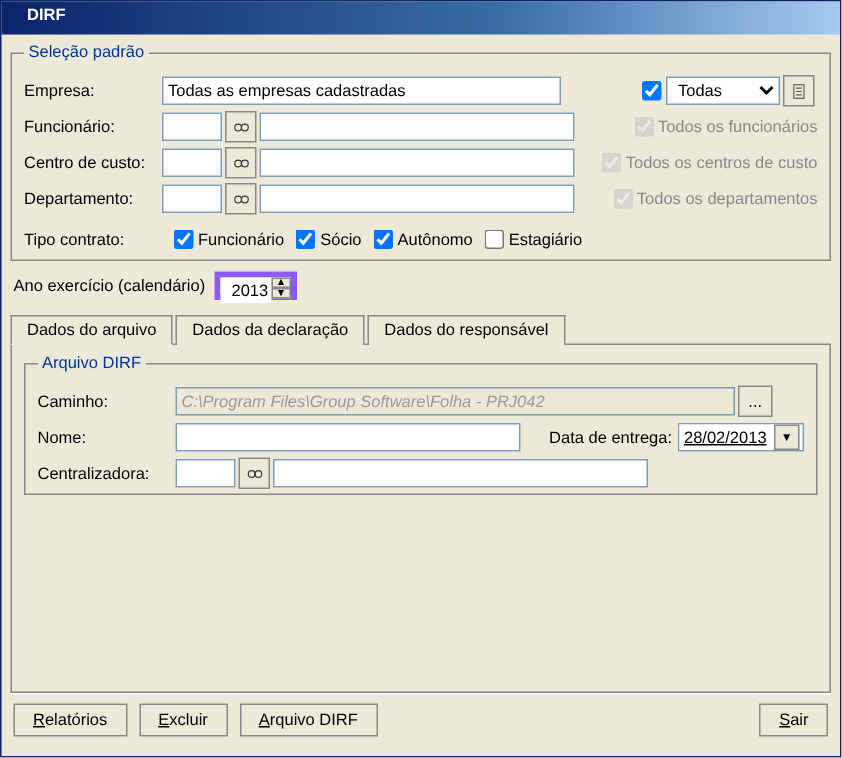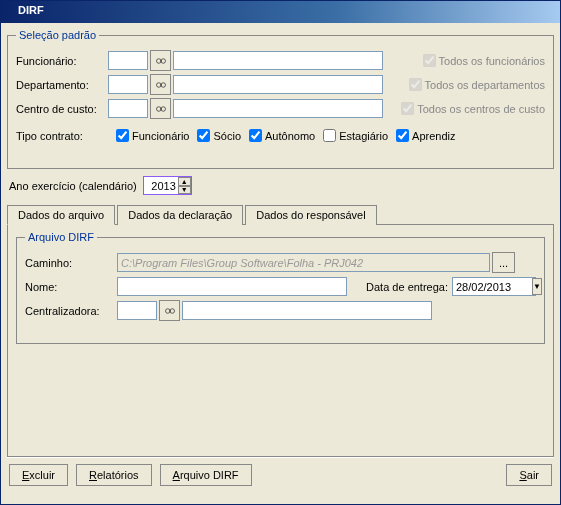--- a/index.html
+++ b/index.html
@@ -1,141 +1,156 @@
 <!DOCTYPE html>
 <html><head>
 <meta charset="utf-8">
 <style>
   * { box-sizing: border-box; font-family: Tahoma, Arial, sans-serif; font-size: 11px; }
   body { margin: 0; background: #ece9d8; }
   .window { width: 561px; height: 505px; border: 1px solid #0a246a; background: #ece9d8; }
   .titlebar { height: 22px; background: linear-gradient(to right, #0a246a 0%, #3a6ea5 60%, #a6caf0 100%); color: #fff; font-weight: bold; padding: 3px 17px; }
   .content { padding: 6px; }
-  fieldset { border: 1px solid #888; margin: 0 0 6px 0; padding: 6px 8px 19px 8px; }
+  fieldset { border: 1px solid #888; margin: 0 0 6px 0; padding: 6px 8px 0 8px; }
   legend { color: #003399; padding: 0 3px; }
   .row { display: flex; align-items: center; margin: 3px 0; height: 21px; }
   .label { width: 92px; color: #000; }
   .label-sm { width: 92px; color: #000; }
   input[type="text"], select { border: 1px solid #7f9db9; background: #fff; height: 19px; padding: 1px 3px; color: #000; }
   input[type="text"].disabled-input { background:#ece9d8; color:#999; }
   .code-input { width: 40px; }
   .icon-btn { width: 21px; height: 21px; border: 1px solid #888; background: #ece9d8; display: inline-flex; align-items: center; justify-content: center; margin: 0 2px; padding: 0; cursor: pointer; }
   .icon-btn svg { width: 12px; height: 12px; }
   .chk { display: inline-flex; align-items: center; margin-left: 4px; }
   .chk input { margin-right: 3px; }
   .chk.disabled { color: #888; align-items: center; }
   .chk.disabled input { filter: grayscale(1) opacity(0.7); }
   .todas-select { width: 76px; }
   .year-row { display:flex; align-items:center; margin: 4px 0 8px 2px; height:21px;}
-  .spin-wrap { display:inline-flex; border:1px solid #8b5cf6; background:#fff; height:19px; }
+  .spin-wrap { display:inline-flex; border:4px solid #8b5cf6; background:#fff; height:19px; }
   .spin-wrap input { border:none; width:34px; text-align:right; padding:1px 2px; height:17px; }
   .spin-btns { display:flex; flex-direction:column; width:13px; }
   .spin-btns button { height:9px; border:1px solid #888; background:#ece9d8; padding:0; font-size:7px; line-height:5px; cursor:pointer; }
   .tabs { display:flex; border-bottom:1px solid #888; margin-top:6px; }
   .tab { border:1px solid #888; border-bottom:none; padding:3px 10px; margin-right:2px; background:#ece9d8; position:relative; top:1px; cursor:pointer; }
   .tab.active { background:#ece9d8; border-bottom:1px solid #ece9d8; }
   .tab-panel { border:1px solid #888; border-top:none; padding:6px 8px; height: 232px; }
   .btn { height:22px; border:1px solid #888; background:#ece9d8; padding:1px 12px; cursor:pointer; }
   .btn u { text-decoration: underline; }
   .btn-row { display:flex; gap:8px; padding:6px 2px 2px 2px; border-top:1px solid #fff; }
   .btn-row .spacer { flex:1; }
   .date-select { width:84px; display:inline-flex; border:1px solid #7f9db9; background:#fff; height:19px; align-items:center; }
-  .date-select input { border:none; width:79px; padding:1px 3px; height:17px; }
+  .date-select input { border:none; width:63px; padding:1px 3px; height:17px;text-decoration:underline; }
   .date-select button { width:17px; height:17px; border:1px solid #888; background:#ece9d8; font-size:8px; padding:0; cursor:pointer; }
   .empresa-input { width: 266px; }
   .path-input { width: 373px; background:#ece9d8; color:#444;font-style:italic; }
 </style>
 </head>
 <body>
 
 <div class="window">
   <div class="titlebar">
     <span>DIRF</span>
   </div>
   <div class="content">
 
     <fieldset>
       <legend>Seleção padrão</legend>
 
+      <div class="row">
+        <div class="label">Empresa:</div>
+        <input type="text" class="empresa-input" value="Todas as empresas cadastradas" style="">
+        <div style="flex:1"></div>
+        <label class="chk">
+          <input type="checkbox" checked="" style="">
+          <select class="todas-select">
+            <option>Todas</option>
+          </select>
+        </label>
+        <button class="icon-btn">
+          <svg viewBox="0 0 16 16">
+              <rect x="3" y="2" width="9" height="12" fill="none" stroke="#555"></rect>
+              <line x1="5" y1="5" x2="10" y2="5" stroke="#555"></line>
+              <line x1="5" y1="8" x2="10" y2="8" stroke="#555"></line>
+              <line x1="5" y1="11" x2="10" y2="11" stroke="#555"></line>
+            </svg>
+        </button>
+      </div>
 
       <div class="row">
         <div class="label">Funcionário:</div>
         <input type="text" class="code-input" style="">
         <button class="icon-btn">
           <svg viewBox="0 0 16 16">
               <circle cx="5" cy="8" r="3" fill="none" stroke="#333"></circle>
               <circle cx="11" cy="8" r="3" fill="none" stroke="#333"></circle>
               <line x1="8" y1="7" x2="8" y2="9" stroke="#333"></line>
             </svg>
         </button>
         <input type="text" style="width: 210px;">
         <div style="flex:1"></div>
         <label class="chk disabled">
           <input type="checkbox" checked="" disabled="" style="">
           <span>Todos os funcionários</span>
         </label>
       </div>
 
       <div class="row">
-        <div class="label">Departamento:</div>
+        <div class="label">Centro de custo:</div>
         <input type="text" class="code-input" style="">
         <button class="icon-btn">
           <svg viewBox="0 0 16 16">
               <circle cx="5" cy="8" r="3" fill="none" stroke="#333"></circle>
               <circle cx="11" cy="8" r="3" fill="none" stroke="#333"></circle>
               <line x1="8" y1="7" x2="8" y2="9" stroke="#333"></line>
             </svg>
         </button>
         <input type="text" style="width: 210px;">
         <div style="flex:1"></div>
         <label class="chk disabled">
           <input type="checkbox" checked="" disabled="" style="">
-          <span>Todos os departamentos</span>
-        </label>
-      </div>
-
-      <div class="row">
-        <div class="label">Centro de custo:</div>
+          <span>Todos os centros de custo</span>
+        </label>
+      </div>
+
+      <div class="row">
+        <div class="label">Departamento:</div>
         <input type="text" class="code-input" style="">
         <button class="icon-btn">
           <svg viewBox="0 0 16 16">
               <circle cx="5" cy="8" r="3" fill="none" stroke="#333"></circle>
               <circle cx="11" cy="8" r="3" fill="none" stroke="#333"></circle>
               <line x1="8" y1="7" x2="8" y2="9" stroke="#333"></line>
             </svg>
         </button>
         <input type="text" style="width: 210px;">
         <div style="flex:1"></div>
         <label class="chk disabled">
           <input type="checkbox" checked="" disabled="" style="">
-          <span>Todos os centros de custo</span>
+          <span>Todos os departamentos</span>
         </label>
       </div>
 
       <div class="row" style="margin-top:6px">
         <div class="label">Tipo contrato:</div>
         <label class="chk">
             <input type="checkbox" checked="" style="">
             <span>Funcionário</span>
           </label>
         <label class="chk">
             <input type="checkbox" checked="" style="">
             <span>Sócio</span>
           </label>
         <label class="chk">
             <input type="checkbox" checked="" style="">
             <span>Autônomo</span>
           </label>
         <label class="chk">
             <input type="checkbox" style="">
             <span>Estagiário</span>
-          </label>
-        <label class="chk">
-            <input type="checkbox" checked="" style="">
-            <span>Aprendiz</span>
           </label>
       </div>
     </fieldset>
 
     <div class="year-row">
       <span style="margin-right:6px">Ano exercício (calendário)</span>
       <div class="spin-wrap">
         <input type="text" value="2013" style="">
         <div class="spin-btns">
           <button>▲</button>
@@ -179,21 +194,21 @@
                 <circle cx="11" cy="8" r="3" fill="none" stroke="#333"></circle>
                 <line x1="8" y1="7" x2="8" y2="9" stroke="#333"></line>
               </svg>
           </button>
           <input type="text" style="width: 250px;">
         </div>
       </fieldset>
     </div>
 
     <div class="btn-row">
+      <button class="btn"><u>R</u><span>elatórios</span></button>
       <button class="btn"><u>E</u><span>xcluir</span></button>
-      <button class="btn"><u>R</u><span>elatórios</span></button>
       <button class="btn"><u>A</u><span>rquivo DIRF</span></button>
       <div class="spacer"></div>
       <button class="btn"><u>S</u><span>air</span></button>
     </div>
 
   </div>
 </div>
 
 </body></html>

